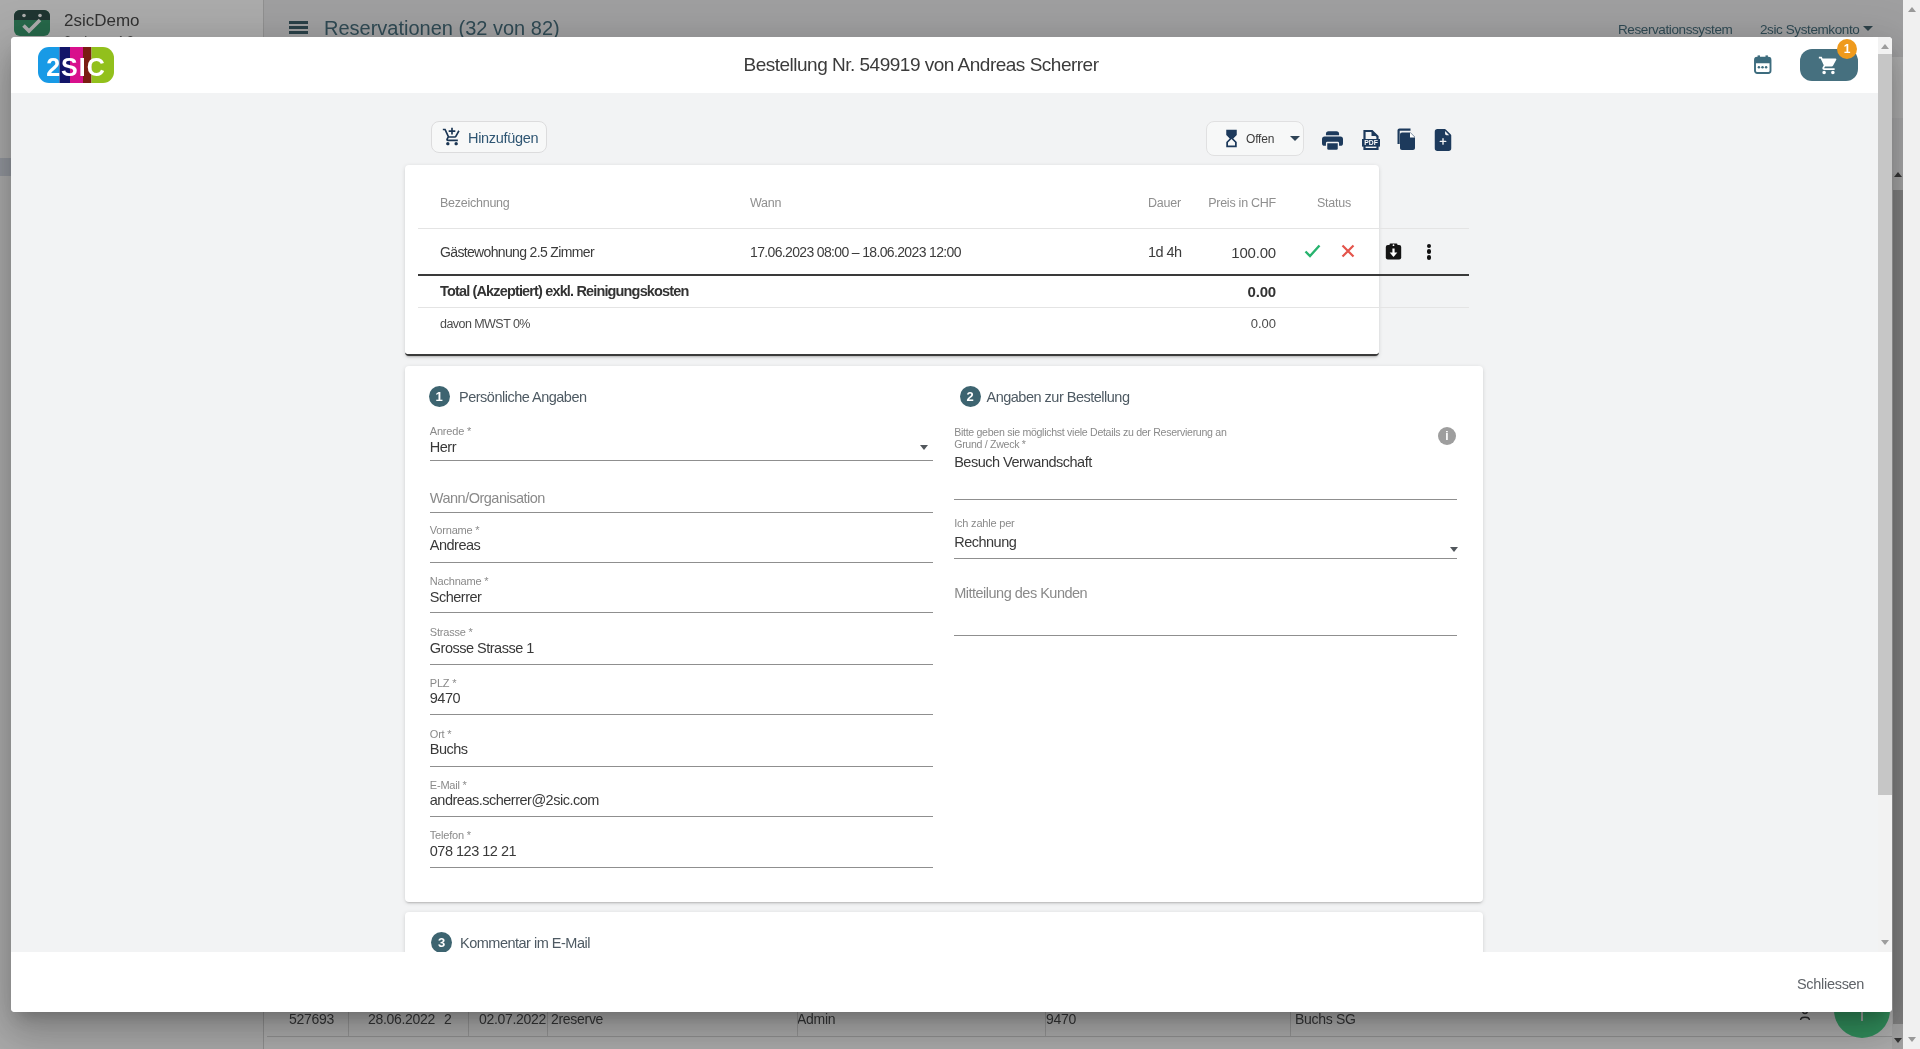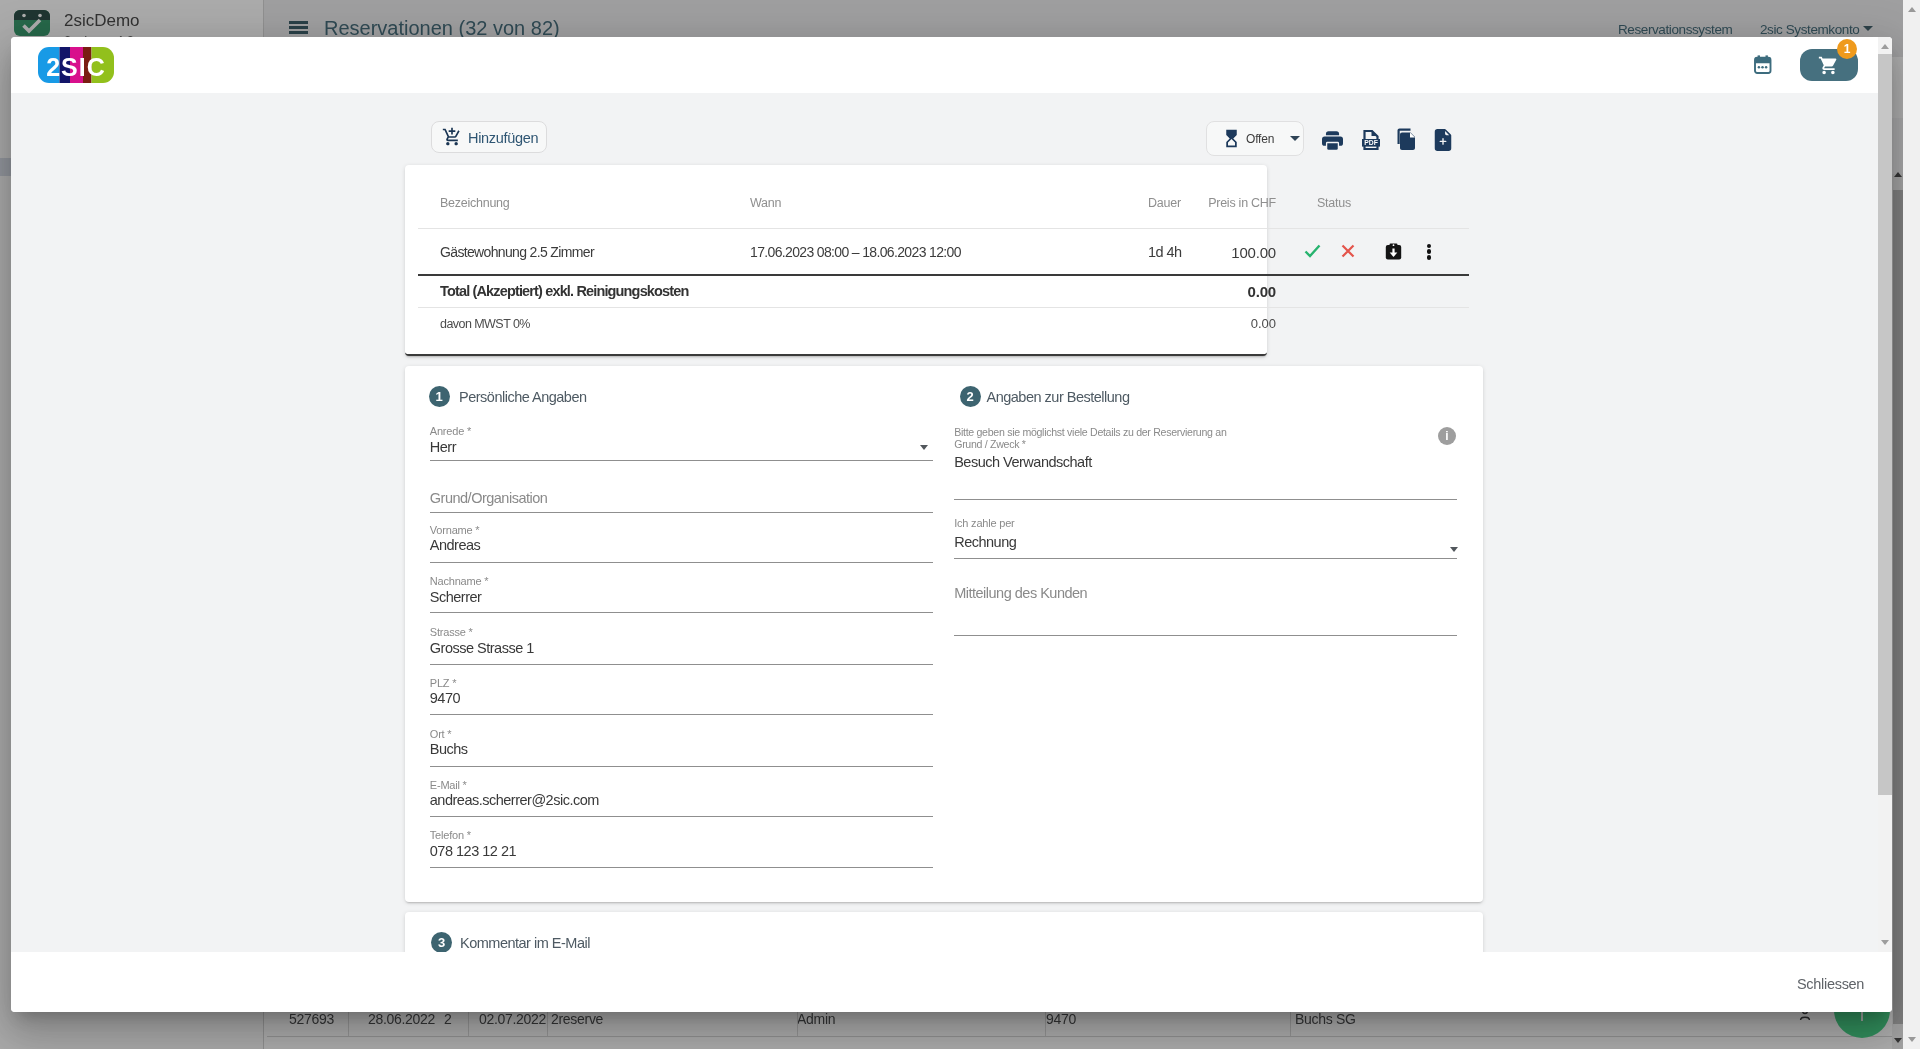--- a/index.html
+++ b/index.html
@@ -101,20 +101,21 @@
       <g clip-path="url(#lgc)">
         <rect x="0" y="0" width="21.5" height="36" fill="#189ae6"></rect>
         <rect x="21.5" y="0" width="10.5" height="36" fill="#131569"></rect>
         <rect x="32" y="0" width="13" height="36" fill="#d8108c"></rect>
         <rect x="45" y="0" width="8.5" height="36" fill="#7a1d12"></rect>
         <rect x="53.5" y="0" width="22.5" height="36" fill="#92c01c"></rect>
       </g>
       <text x="38" y="29" text-anchor="middle" font-family="Liberation Sans, sans-serif" font-weight="bold" font-size="25" letter-spacing="1" fill="#fff">2SIC</text>
     </svg>
 
+    <div class="abs" style="left:510px;top:17px;width:800px;text-align:center;font-size:19px;letter-spacing:-0.5px;color:#3b3b3b;">Bestellung Nr. 549919 von Andreas Scherrer</div>
 
     <svg class="abs" style="left:1743px;top:18px;" width="17.5" height="19" viewBox="0 0 17.5 19">
       <rect x="1" y="2.8" width="15.5" height="15.2" rx="2.2" fill="none" stroke="#3d6c7e" stroke-width="1.9"></rect>
       <path d="M1 2.8 h15.5 v5.4 h-15.5 z" fill="#3d6c7e"></path>
       <rect x="3.6" y="0.4" width="2.4" height="3.6" fill="#3d6c7e"></rect>
       <rect x="11.5" y="0.4" width="2.4" height="3.6" fill="#3d6c7e"></rect>
       <circle cx="4.9" cy="12.2" r="1.25" fill="#3d6c7e"></circle>
       <circle cx="8.5" cy="12.2" r="1.25" fill="#3d6c7e"></circle>
       <circle cx="12.1" cy="12.2" r="1.25" fill="#3d6c7e"></circle>
     </svg>
@@ -151,21 +152,21 @@
     </svg>
     <svg class="abs" style="left:1385px;top:91.5px;" width="21" height="22" viewBox="0 0 21 22">
       <path d="M14.5 0.5 H3.5 C2.4 0.5 1.5 1.4 1.5 2.5 V16 h2.2 V2.7 h10.8 Z" fill="#1d3a5c"></path>
       <path d="M6 4.5 h8.5 l4.5 4.5 V20 c0 1.1 -0.9 2 -2 2 H6 c-1.1 0 -2 -0.9 -2 -2 V6.5 c0 -1.1 0.9 -2 2 -2 Z" fill="#1d3a5c"></path>
       <path d="M14 4.5 l5 5 h-5 z" fill="#fff"></path>
     </svg>
     <svg class="abs" style="left:1421px;top:92px;" width="22" height="22" viewBox="0 0 16 16" fill="#1d3a5c">
       <path d="M9.293 0H4a2 2 0 0 0-2 2v12a2 2 0 0 0 2 2h8a2 2 0 0 0 2-2V4.707A1 1 0 0 0 13.707 4L10 .293A1 1 0 0 0 9.293 0zM9.5 3.5v-2l3 3h-2a1 1 0 0 1-1-1zM8.5 7v1.5H10a.5.5 0 0 1 0 1H8.5V11a.5.5 0 0 1-1 0V9.5H6a.5.5 0 0 1 0-1h1.5V7a.5.5 0 0 1 1 0z"></path>
     </svg>
 
-    <div class="card abs" style="left:394px;top:128.8px;width:862px;height:191px;border-bottom:2px solid #3a3a3a;">
+    <div class="card abs" style="left:394px;top:128.8px;width:974px;height:191px;border-bottom:2px solid #3a3a3a;">
       <div class="abs" style="left:35px;top:31px;font-size:12.5px;letter-spacing:-0.25px;color:#8f8f8f;">Bezeichnung</div>
       <div class="abs" style="left:345px;top:31px;font-size:12.5px;letter-spacing:-0.25px;color:#8f8f8f;">Wann</div>
       <div class="abs" style="left:743px;top:31px;font-size:12.5px;letter-spacing:-0.25px;color:#8f8f8f;">Dauer</div>
       <div class="abs" style="left:771px;top:31px;width:100px;text-align:right;font-size:12.5px;letter-spacing:-0.25px;color:#8f8f8f;">Preis in CHF</div>
       <div class="abs" style="left:912px;top:31px;font-size:12.5px;letter-spacing:-0.25px;color:#8f8f8f;">Status</div>
       <div class="abs" style="left:13px;top:62.5px;width:1050.5px;height:1px;background:#e4e4e4;"></div>
       <div class="abs" style="left:35px;top:78.5px;font-size:14px;letter-spacing:-0.65px;color:#3c3c3c;">Gästewohnung 2.5 Zimmer</div>
       <div class="abs" style="left:345px;top:78.5px;font-size:14px;letter-spacing:-0.65px;color:#3c3c3c;">17.06.2023 08:00 – 18.06.2023 12:00</div>
       <div class="abs" style="left:743px;top:78.5px;font-size:14.5px;letter-spacing:-0.55px;color:#3c3c3c;">1d 4h</div>
       <div class="abs" style="left:771px;top:78.5px;width:100px;text-align:right;font-size:15px;letter-spacing:-0.2px;color:#3c3c3c;">100.00</div>
@@ -198,21 +199,21 @@
     <div class="card abs" style="left:394px;top:329.5px;width:1078px;height:535.5px;"></div>
 
     <div class="circ abs" style="left:417.5px;top:349.5px;">1</div>
     <div class="sect abs" style="left:448px;top:352px;">Persönliche Angaben</div>
 
     <div class="lbl abs" style="left:418.8px;top:388.5px;">Anrede *</div>
     <div class="val abs" style="left:418.8px;top:402px;">Herr</div>
     <div class="uline abs" style="left:418.8px;top:423.8px;width:503px;"></div>
     <div class="caret2 abs" style="left:909.3px;top:408.9px;"></div>
 
-    <div class="val abs" style="left:418.8px;top:453.5px;color:#8a8a8a;">Grund/Organisation</div>
+    <div class="val abs" style="left:418.8px;top:453.5px;color:#8a8a8a;">Wann/Organisation</div>
     <div class="uline abs" style="left:418.8px;top:475.5px;width:503px;"></div>
 
     <div class="lbl abs" style="left:418.8px;top:487px;">Vorname *</div>
     <div class="val abs" style="left:418.8px;top:500.5px;">Andreas</div>
     <div class="uline abs" style="left:418.8px;top:525.2px;width:503px;"></div>
 
     <div class="lbl abs" style="left:418.8px;top:538.5px;">Nachname *</div>
     <div class="val abs" style="left:418.8px;top:552px;">Scherrer</div>
     <div class="uline abs" style="left:418.8px;top:575.7px;width:503px;"></div>
 

